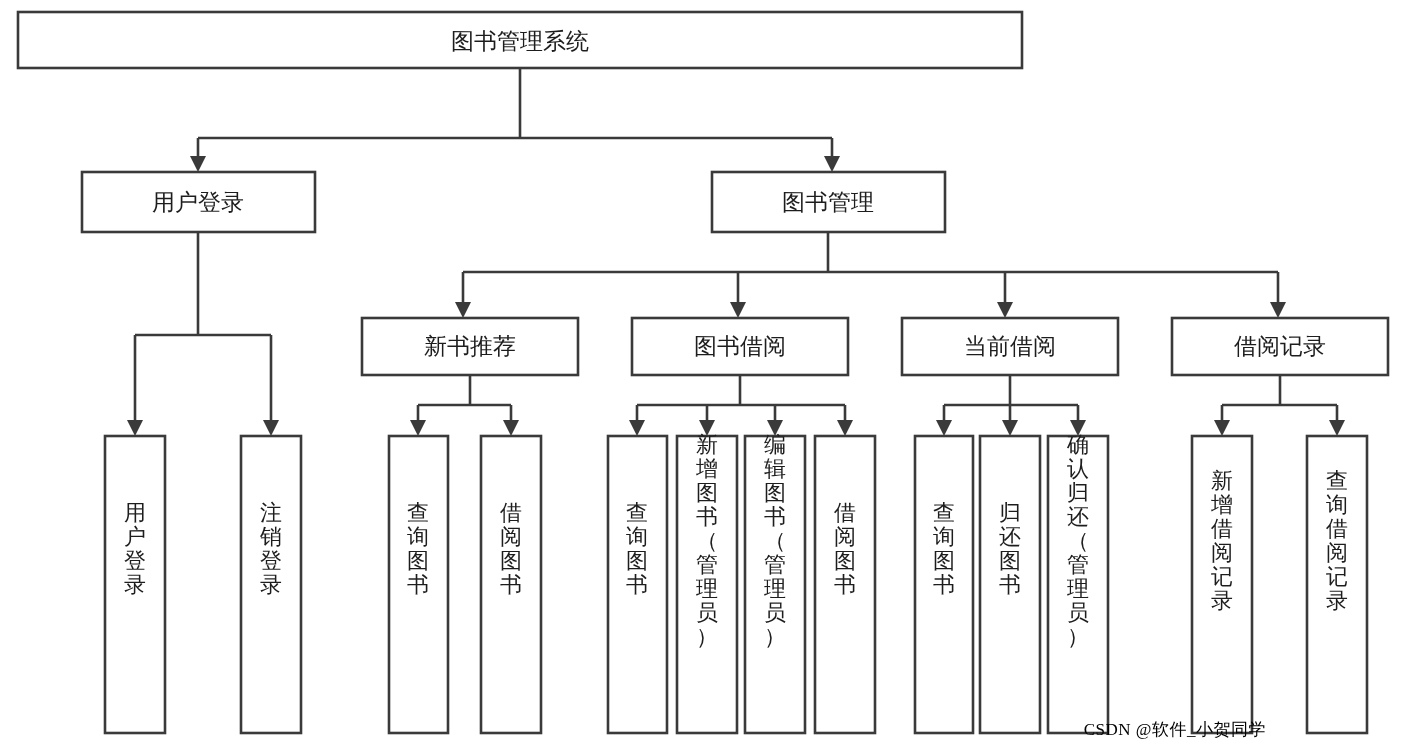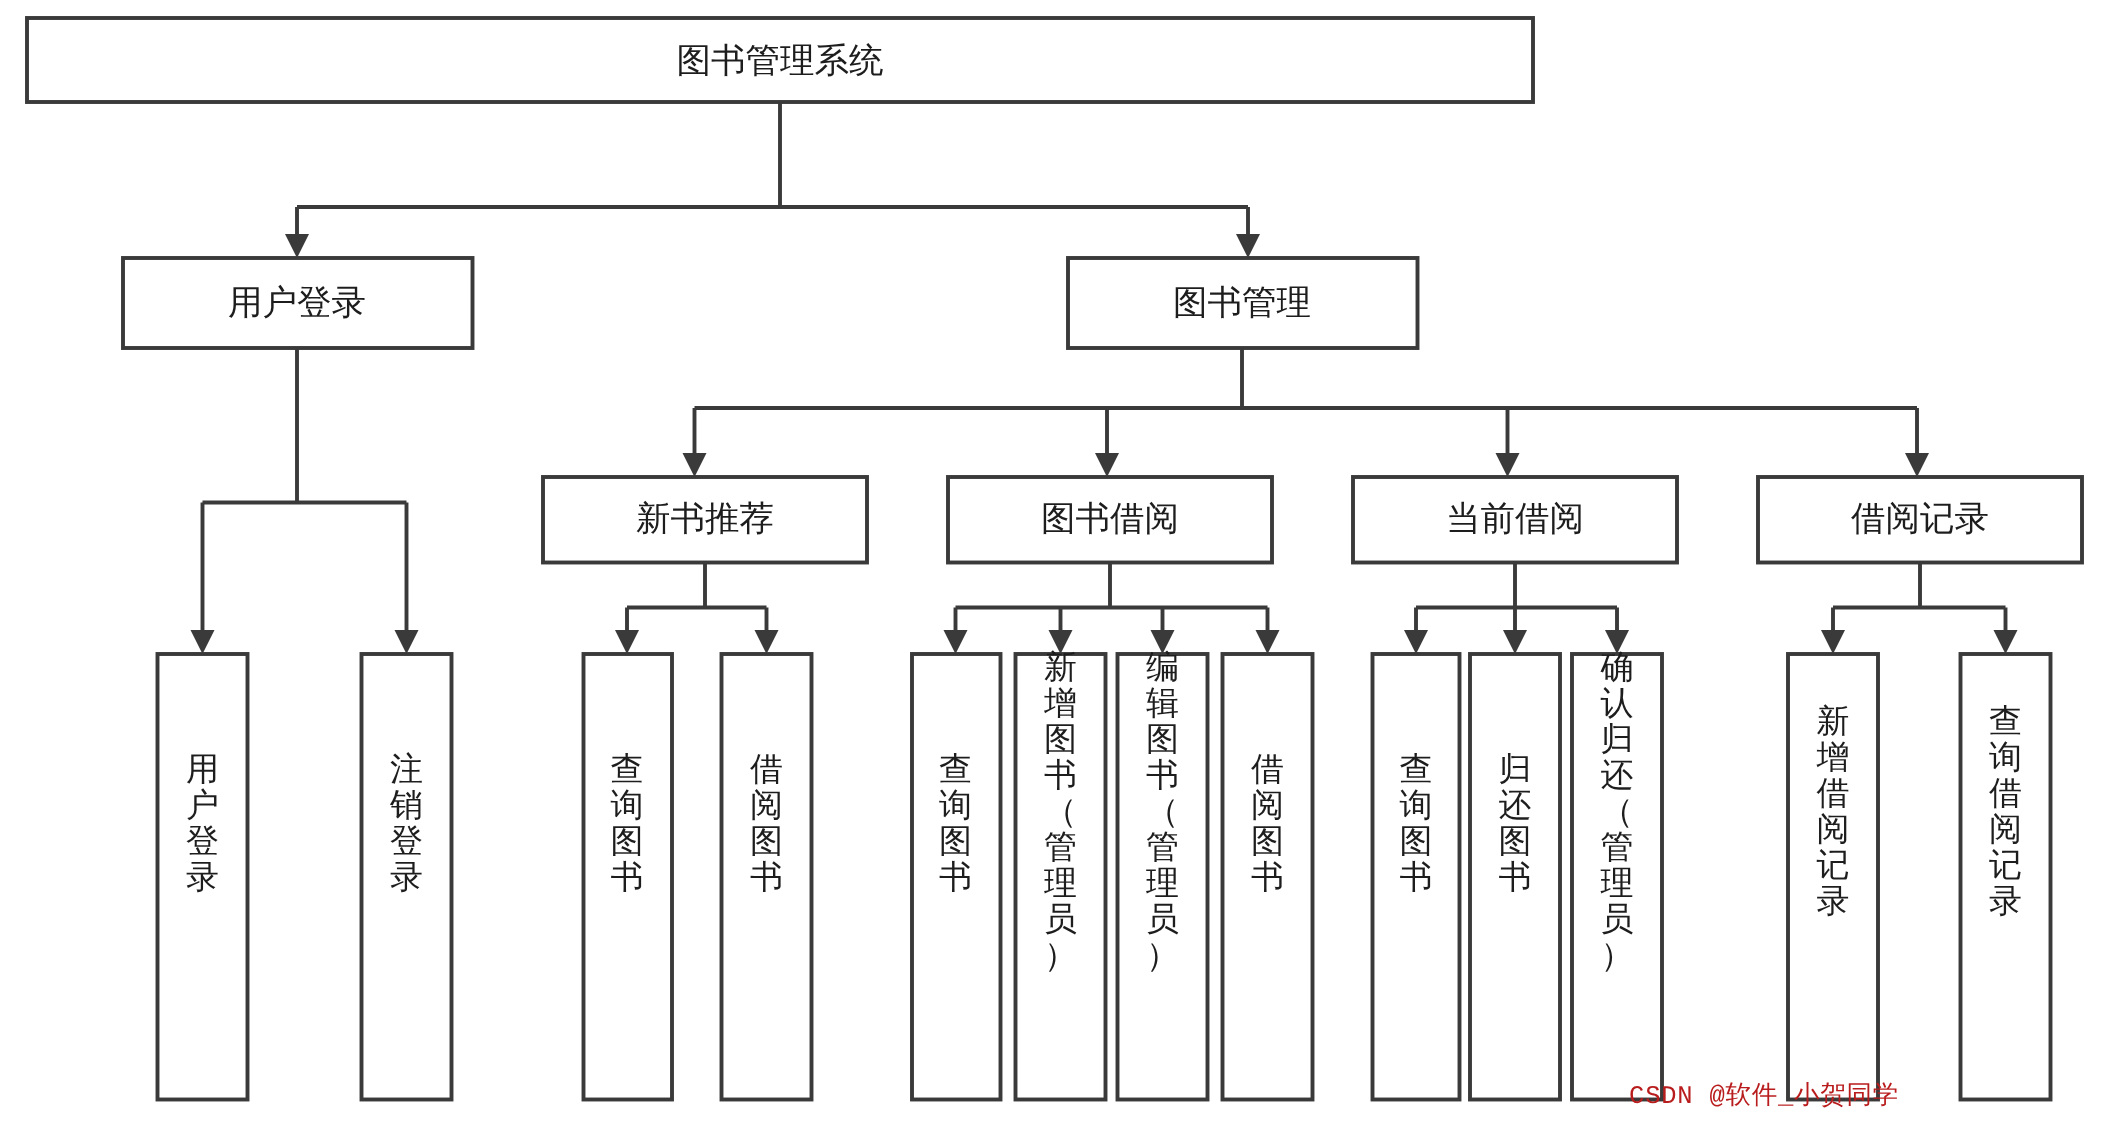--- a/index.html
+++ b/index.html
@@ -51,23 +51,23 @@
   .node-label-v {
     font-family: "DejaVu Sans", "Liberation Sans", sans-serif;
     font-size: 22px;
     fill: #1d1d1d;
     text-anchor: middle;
   }
   .watermark-text {
     position: absolute;
     right: 10px;
     bottom: 6px;
-    font-family: Liberation Mono, monospace;
+    font-family: Liberation Serif, serif;
     font-size: 17px;
-    color: #b91c1c;
+    color: #000000;
     letter-spacing: 0.5px;
     white-space: nowrap;
     user-select: none;
   }
 </style>
 </head>
 <body>
 
 <div id="diagram-root">
 

